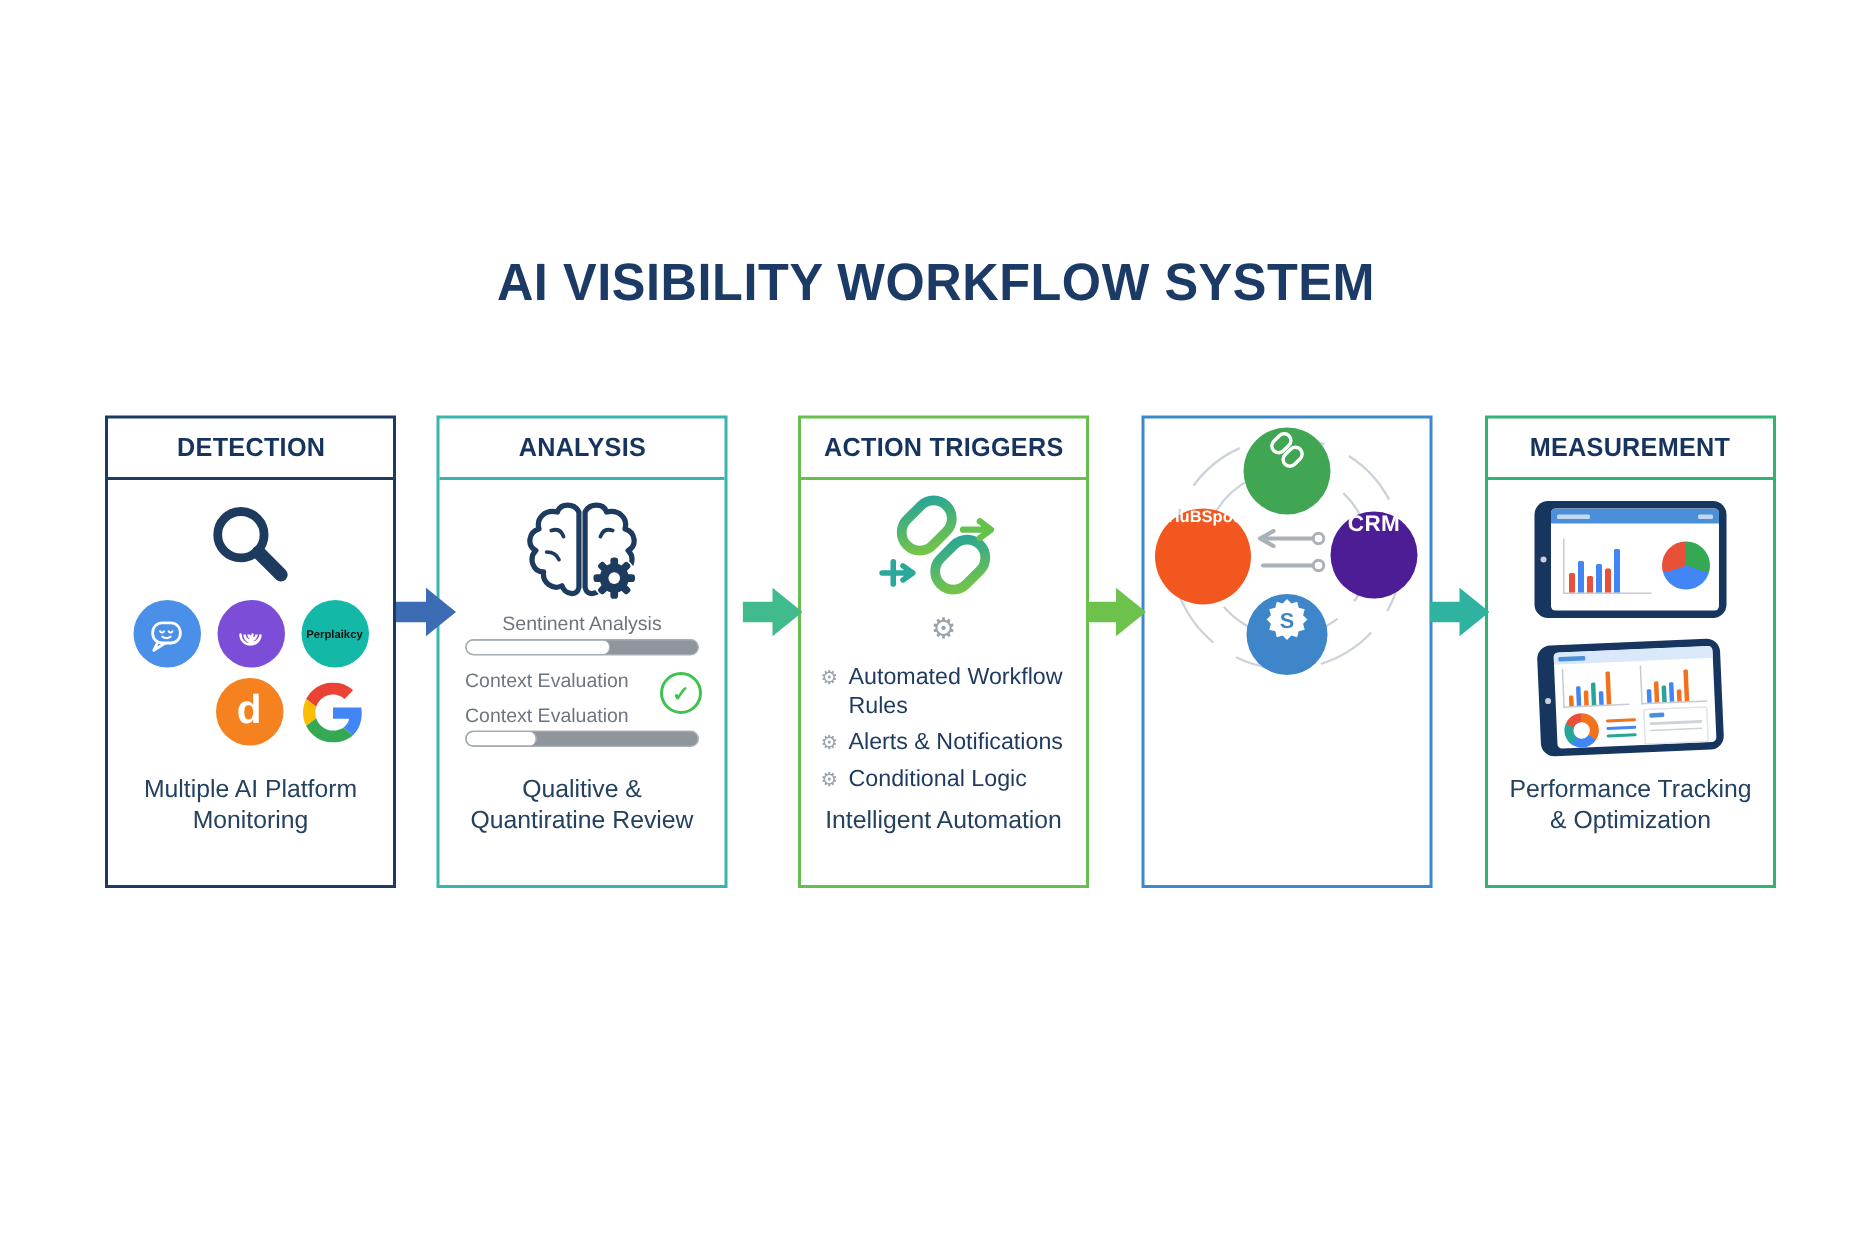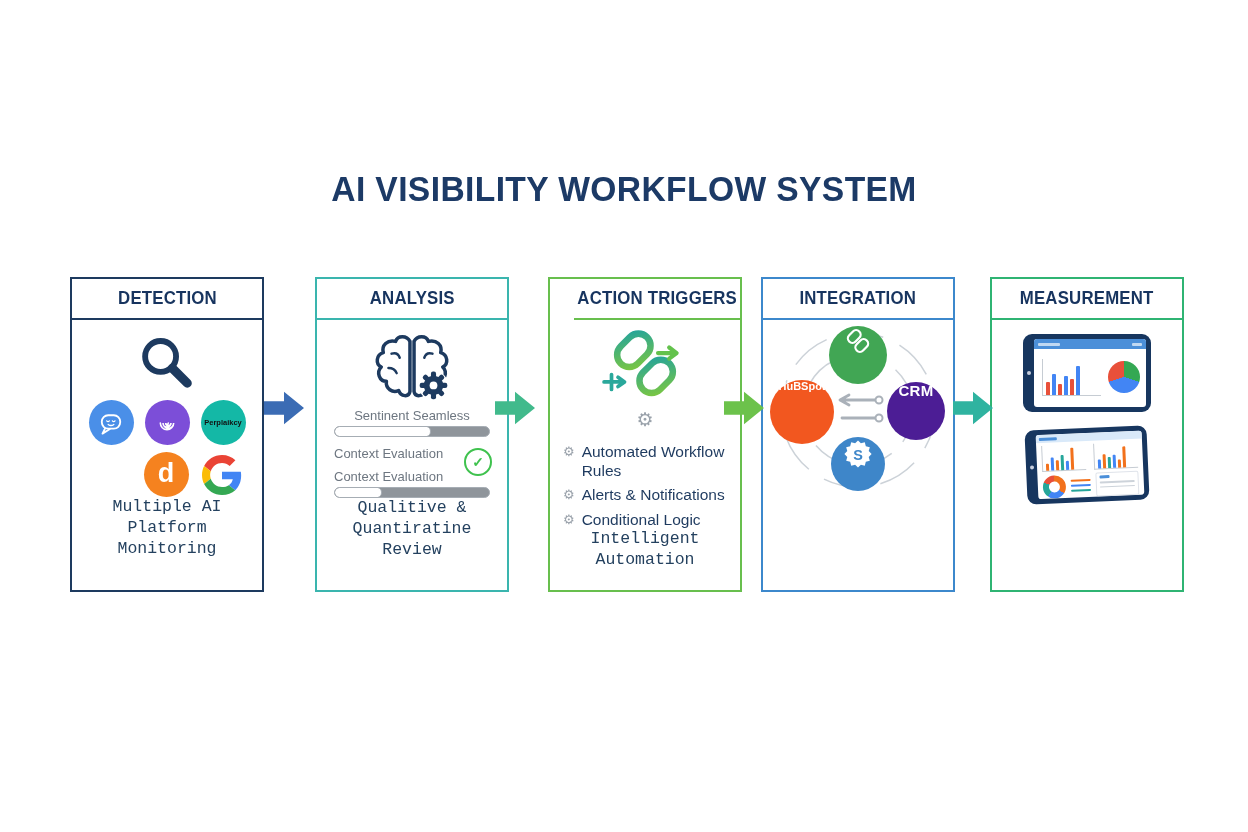--- a/index.html
+++ b/index.html
@@ -7,21 +7,21 @@
 
   .page-title{position:absolute;top:169px;left:0;width:100%;margin:0;text-align:center;
     font-size:35px;font-weight:bold;color:#1c3a66;letter-spacing:.4px;transform:scaleX(.96);}
 
   
   .stage{position:absolute;top:277px;width:194px;height:315px;background:#fff;
     border:2px solid #1d3a5f;box-sizing:border-box;display:flex;flex-direction:column;}
   .stage-header{flex:0 0 39px;border-bottom:2px solid #1d3a5f;display:flex;align-items:center;justify-content:center;}
   .stage-header span{font-size:17.5px;font-weight:bold;color:#17345f;letter-spacing:.2px;transform:scaleX(.96);white-space:nowrap;}
   .stage-body{flex:1;display:flex;flex-direction:column;align-items:center;}
-  .caption{margin:auto 6px 32px;text-align:center;font-size:16.5px;line-height:1.27;color:#24415f;white-space:pre-line;font-family:Liberation Mono, monospace;}
+  .caption{margin:auto 6px 32px;text-align:center;font-size:16.5px;line-height:1.27;color:#24415f;white-space:pre-line;}
 
   
   .magnifier{margin-top:14px;}
   .platform-grid{margin-top:4px;display:flex;flex-direction:column;gap:7px;align-items:center;}
   .platform-row{display:flex;gap:11px;}
   .platform-row.second{transform:translateX(27px);}
   .p-icon{width:45px;height:45px;border-radius:50%;display:flex;align-items:center;justify-content:center;box-sizing:border-box;}
   .p-icon.perplexity{font-size:7.5px;font-weight:bold;color:#111;}
   .p-icon.dlogo{color:#fff;font-size:27px;font-weight:bold;padding-bottom:3px;}
 
@@ -134,21 +134,21 @@
               <path fill="#34A853" d="M24 48c6.48 0 11.93-2.13 15.89-5.81l-7.73-6c-2.15 1.45-4.92 2.3-8.16 2.3-6.26 0-11.57-4.22-13.47-9.91l-7.98 6.19C6.51 42.62 14.62 48 24 48z"></path>
             </svg>
           </div>
         </div>
       </div>
       <p class="caption">Multiple AI Platform
 Monitoring</p>
     </div>
   </section>
 
-  <section class="stage" style="left: 315px; border-color: rgb(58, 181, 174);">
+  <section class="stage" style="left: 291px; border-color: rgb(58, 181, 174);">
     <header class="stage-header" style="border-bottom-color: rgb(58, 181, 174);">
       <span>ANALYSIS</span>
     </header>
     <div class="stage-body">
       <svg class="brain-wrap" width="86" height="76" viewBox="0 0 84 74">
         <path d="M40 11 C37 5 28 5 26 11 C18 9 12 15 14 22 C7 24 6 33 12 36 C7 41 10 50 17 50 C16 57 23 62 29 59 C31 65 39 66 40 60 V11 Z" fill="none" stroke="#1d3a5f" stroke-width="3.4" stroke-linejoin="round"></path>
         <path d="M44 11 C47 5 56 5 58 11 C66 9 72 15 70 22 C77 24 78 33 72 36 C77 41 74 50 67 50 C68 57 61 62 55 59 C53 65 45 66 44 60 V11 Z" fill="none" stroke="#1d3a5f" stroke-width="3.4" stroke-linejoin="round"></path>
         <path d="M22 23 q6 -2 8 4 M19 37 q6 0 8 5 M62 23 q-6 -2 -8 4" fill="none" stroke="#1d3a5f" stroke-width="2.4" stroke-linecap="round"></path>
         <g transform="translate(63,54)">
           <circle r="14.5" fill="#fff"></circle>
@@ -160,39 +160,39 @@
             <rect x="-2.5" y="-13.5" width="5" height="7" rx="2" transform="rotate(180)"></rect>
             <rect x="-2.5" y="-13.5" width="5" height="7" rx="2" transform="rotate(225)"></rect>
             <rect x="-2.5" y="-13.5" width="5" height="7" rx="2" transform="rotate(270)"></rect>
             <rect x="-2.5" y="-13.5" width="5" height="7" rx="2" transform="rotate(315)"></rect>
             <circle r="9.5"></circle>
           </g>
           <circle r="3.8" fill="#fff"></circle>
         </g>
       </svg>
       <div class="metrics">
-        <div class="m-label m-center">Sentinent Seamless</div>
+        <div class="m-label m-center">Sentinent Analysis</div>
         <div class="pbar">
           <i style="width: 62%;"></i>
         </div>
         <div class="m-label row2">Context Evaluation</div>
         <div class="m-label row3">Context Evaluation</div>
         <div class="pbar">
           <i style="width: 30%;"></i>
         </div>
         <div class="check-badge">
           <span>✓</span>
         </div>
       </div>
       <p class="caption">Qualitive &amp;
 Quantiratine Review</p>
     </div>
   </section>
 
-  <section class="stage" style="left: 548px; border-color: rgb(104, 191, 78); align-items: flex-end;">
+  <section class="stage" style="left: 532px; border-color: rgb(104, 191, 78);">
     <header class="stage-header" style="border-bottom-color: rgb(104, 191, 78);">
       <span>ACTION TRIGGERS</span>
     </header>
     <div class="stage-body">
       <svg class="chain-wrap" width="90" height="80" viewBox="0 0 96 86">
         <defs>
           <linearGradient id="lg1" x1="0" y1="0" x2="1" y2="1">
             <stop offset="0" stop-color="#25a49b"></stop>
               <stop offset="1" stop-color="#7cc740"></stop>
           </linearGradient>
@@ -221,23 +221,20 @@
         <li>
           <span class="bullet-gear">⚙</span>
           <span>Conditional Logic</span>
         </li>
       </ul>
       <p class="caption">Intelligent Automation</p>
     </div>
   </section>
 
   <section class="stage" style="left: 761px; border-color: rgb(60, 136, 204);">
-    <header class="stage-header" style="border-bottom-color: rgb(60, 136, 204);">
-      <span>INTEGRATION</span>
-    </header>
     <div class="stage-body">
       <div class="hub">
         <svg class="hub-rings" width="186" height="168" viewBox="0 0 186 168">
           <circle cx="93" cy="85" r="55" fill="none" stroke="#ccd2d8" stroke-width="1.5" stroke-dasharray="34 16"></circle>
           <circle cx="93" cy="85" r="77" fill="none" stroke="#ccd2d8" stroke-width="1.5" stroke-dasharray="40 18"></circle>
         </svg>
         <div class="hub-node node-top" style="background: rgb(65, 166, 84);">
           <svg width="30" height="30" viewBox="0 0 40 40">
             <g transform="translate(15,14) rotate(45)">
                 <rect x="-6" y="-9.5" width="12" height="19" rx="6" fill="none" stroke="#fff" stroke-width="3"></rect>
@@ -328,20 +325,22 @@
               </div>
               <div class="t2-card">
                 <span class="chip"></span>
                   <i class="ln"></i>
                   <i class="ln"></i>
               </div>
             </div>
           </div>
         </div>
       </div>
+      <p class="caption">Performance Tracking
+&amp; Optimization</p>
     </div>
   </section>
 
   <div class="flow-arrow" style="left: 264px; background: rgb(59, 108, 180);"></div>
   <div class="flow-arrow" style="left: 495px; background: rgb(65, 186, 140);"></div>
   <div class="flow-arrow" style="left: 724px; background: rgb(108, 194, 75);"></div>
   <div class="flow-arrow" style="left: 953px; background: rgb(47, 179, 160);"></div>
 
 </div>
 

